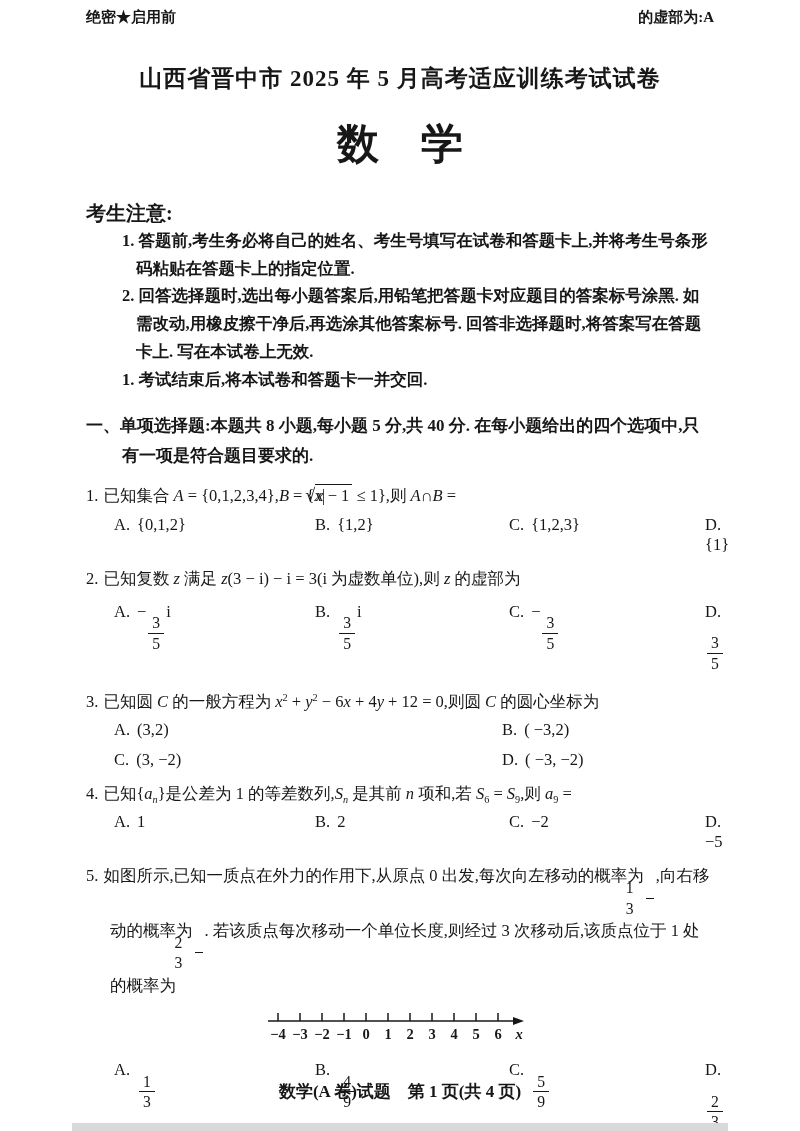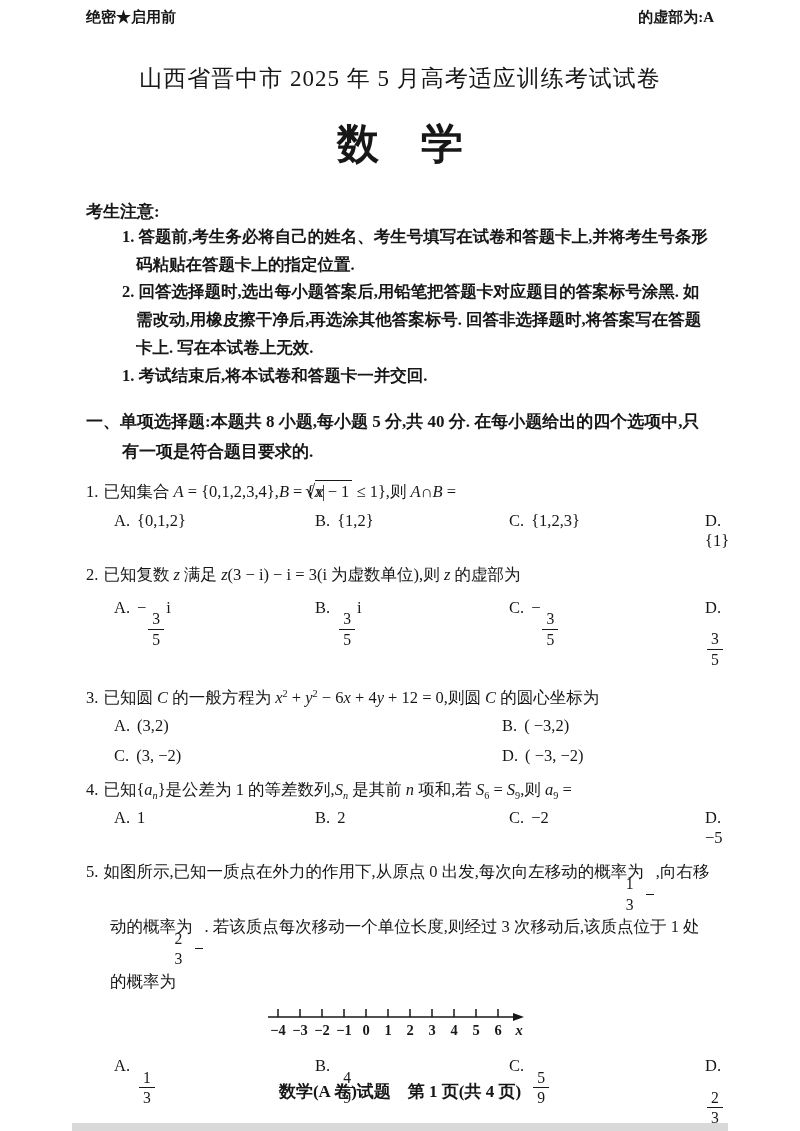--- a/index.html
+++ b/index.html
@@ -4,24 +4,24 @@
 <style>
   html,body { margin:0; padding:0; background:#ffffff; }
   .page {
     position:relative; width:656px; height:1131px; margin:0 auto;
     background:#ffffff; color:#171717; overflow:hidden;
     font-family:"Liberation Serif","DejaVu Serif",serif;
     font-size:16.5px;
   }
   .inner { padding:8px 14px 0 14px; }
   .doc-header { display:flex; justify-content:space-between; font-size:15px; font-weight:700; }
-  .doc-title { margin-top:36px; text-align:center; font-size:23px; font-weight:400; letter-spacing:1px; }
+  .doc-title { margin-top:36px; text-align:center; font-size:23px; font-weight:700; letter-spacing:1px; }
   .doc-subject { margin-top:22px; text-align:center; font-size:42px; font-weight:700; }
   .notice { margin-top:28px; }
-  .notice-heading { font-size:17px; font-weight:700; }
+  .notice-heading { font-size:20px; font-weight:700; }
   .notice-item { padding-left:50px; text-indent:-14px; line-height:1.68; font-weight:600; }
   .section-heading { margin-top:18px; padding-left:36px; text-indent:-36px; font-size:17px; font-weight:700; line-height:1.72; }
   .question { margin-top:10px; }
   .stem { margin:0; padding-left:24px; text-indent:-24px; line-height:1.7; font-weight:500; }
   .qnum { margin-right:5px; }
   .opts { margin-top:4px; margin-left:28px; display:grid; font-weight:500; }
   .opts-4 { grid-template-columns:201px 194px 196px 1fr; }
   .opts-2 { grid-template-columns:388px 1fr; row-gap:10px; }
   .opts-pad { padding:5px 0; }
   .opt-label { margin-right:7px; }

